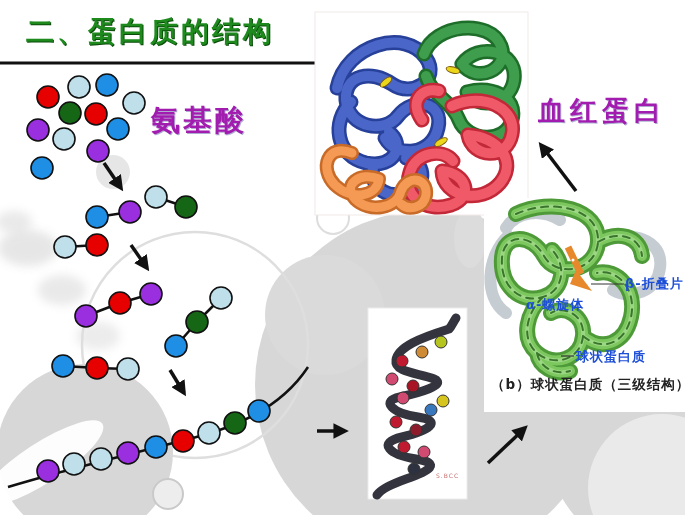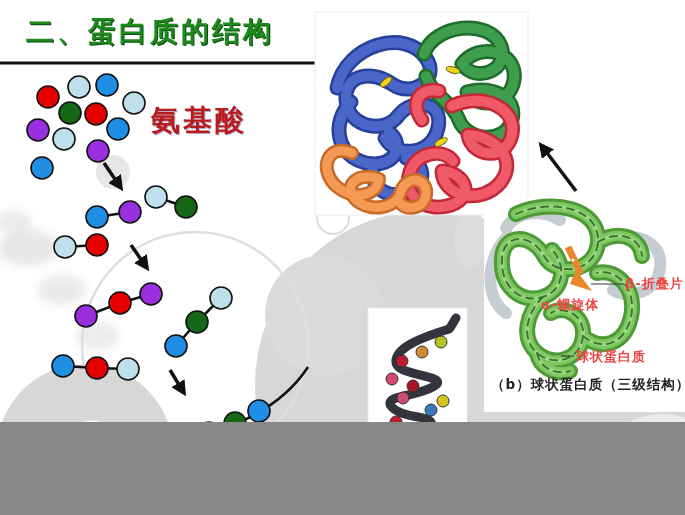--- a/index.html
+++ b/index.html
@@ -1,25 +1,25 @@
 <!DOCTYPE html>
 <html><head>
 <meta charset="utf-8">
 <style>
   html,body{margin:0;padding:0;background:#888;}
-  .slide{position:relative;width:685px;height:422px;background:#ffffff;overflow:hidden;
+  .slide{position:relative;width:685px;height:515px;background:#ffffff;overflow:hidden;
          font-family:"DejaVu Sans","Liberation Sans",sans-serif;}
   svg.art{position:absolute;left:0;top:0;}
   .lbl{position:absolute;white-space:nowrap;}
   .title{color:#1e8a1e;font-size:28px;font-weight:bold;letter-spacing:3px;
          text-shadow:1px 1px 0 #0a4a0a;}
-  .navy{color:#b91c1c;font-weight:bold;font-size:29px;letter-spacing:3px;
+  .navy{color:#a21caf;font-weight:bold;font-size:29px;letter-spacing:3px;
         text-shadow:1px 1px 0 rgba(20,20,120,.35);}
   .hemo{font-size:27px;letter-spacing:5px;}
-  .small-black{color:#ef4444;font-weight:bold;font-size:13px;letter-spacing:1px;}
+  .small-black{color:#1d4ed8;font-weight:bold;font-size:13px;letter-spacing:1px;}
   .cap{color:#222;font-weight:bold;font-size:13.5px;letter-spacing:1px;}
   .wm{color:#c87070;font-size:6px;letter-spacing:1px;}
 </style>
 </head>
 <body>
 
 <div class="slide">
 
 <svg class="art" width="685" height="515" viewBox="0 0 685 515">
   <defs>
@@ -164,21 +164,22 @@
         <circle cx="183" cy="441" r="11" fill="#e60000" stroke="#111" stroke-width="1.6"></circle>
         <circle cx="209" cy="433" r="11" fill="#bfdfea" stroke="#111" stroke-width="1.6"></circle>
         <circle cx="235" cy="423" r="11" fill="#156615" stroke="#111" stroke-width="1.6"></circle>
         <circle cx="259" cy="411" r="11" fill="#1f8fe6" stroke="#111" stroke-width="1.6"></circle>
       </g>
 </svg>
 
 <div class="lbl title" style="left:26px;top:13px">二、蛋白质的结构</div>
 
 <div class="lbl navy" style="left:151px;top:101px">氨基酸</div>
+<div class="lbl navy hemo" style="left:538px;top:93px">血红蛋白</div>
 
 <div class="lbl small-black" style="left:625px;top:275px">β-折叠片</div>
-<div class="lbl small-black" style="left:541px;top:296px">α-螺旋体</div>
+<div class="lbl small-black" style="left:526px;top:296px">α-螺旋体</div>
 <div class="lbl small-black" style="left:576px;top:348px">球状蛋白质</div>
 <div class="lbl cap" style="left:491px;top:376px">（b）球状蛋白质（三级结构）</div>
 
 <div class="lbl wm" style="left:436px;top:472px">S.BCC</div>
 
 </div>
 
 </body></html>

